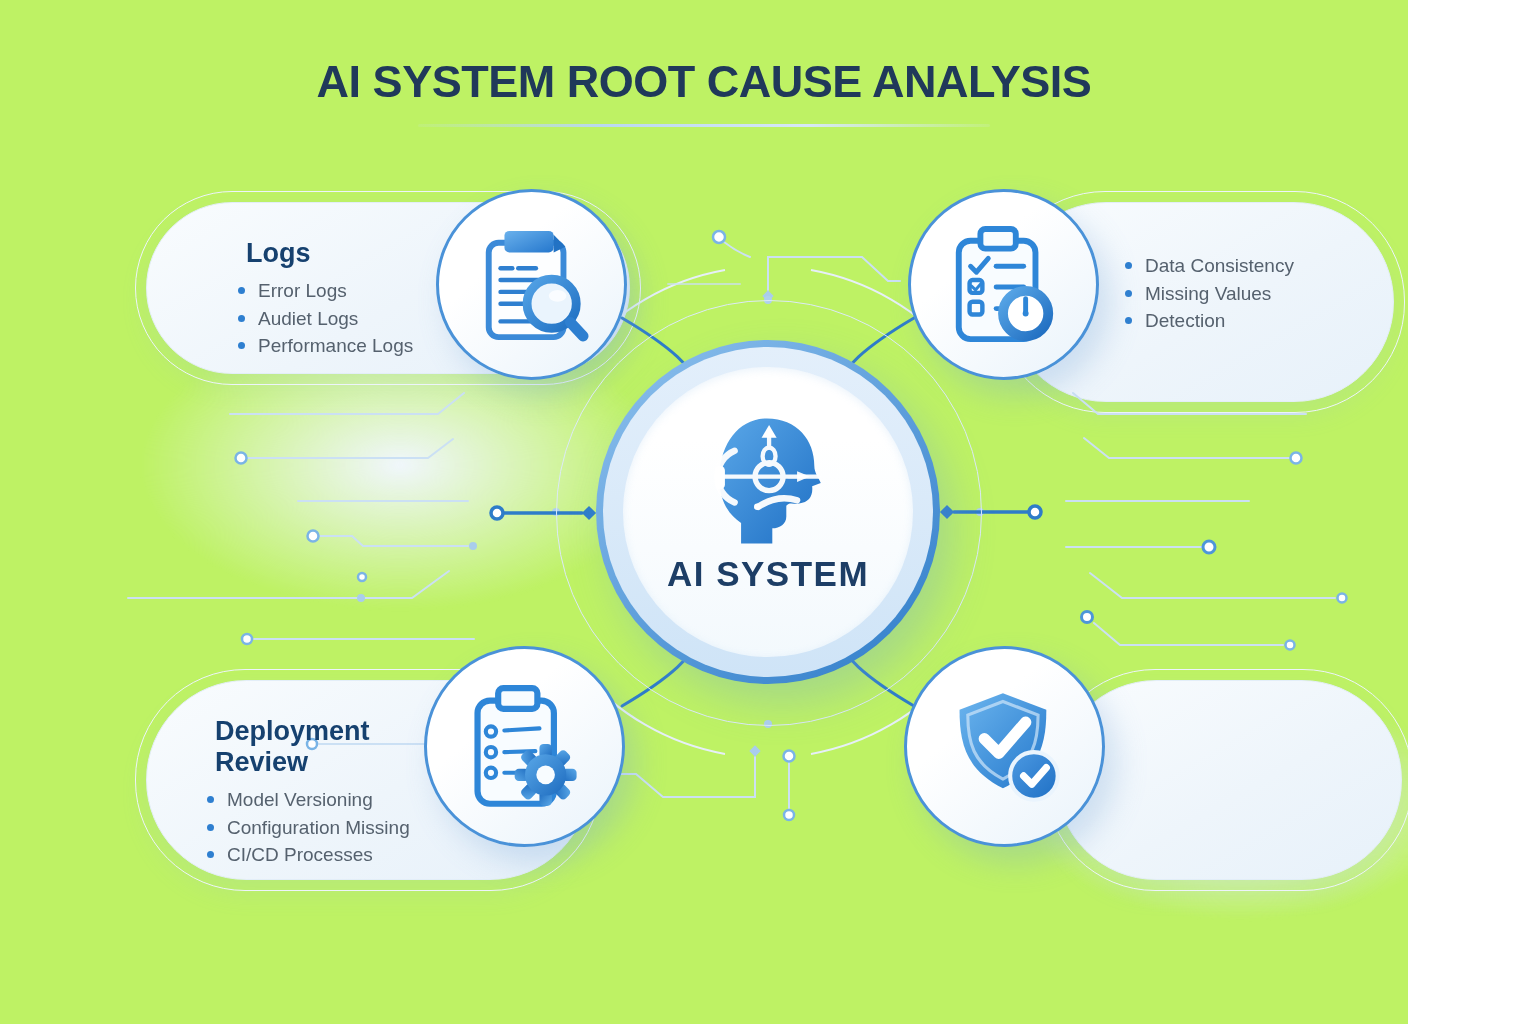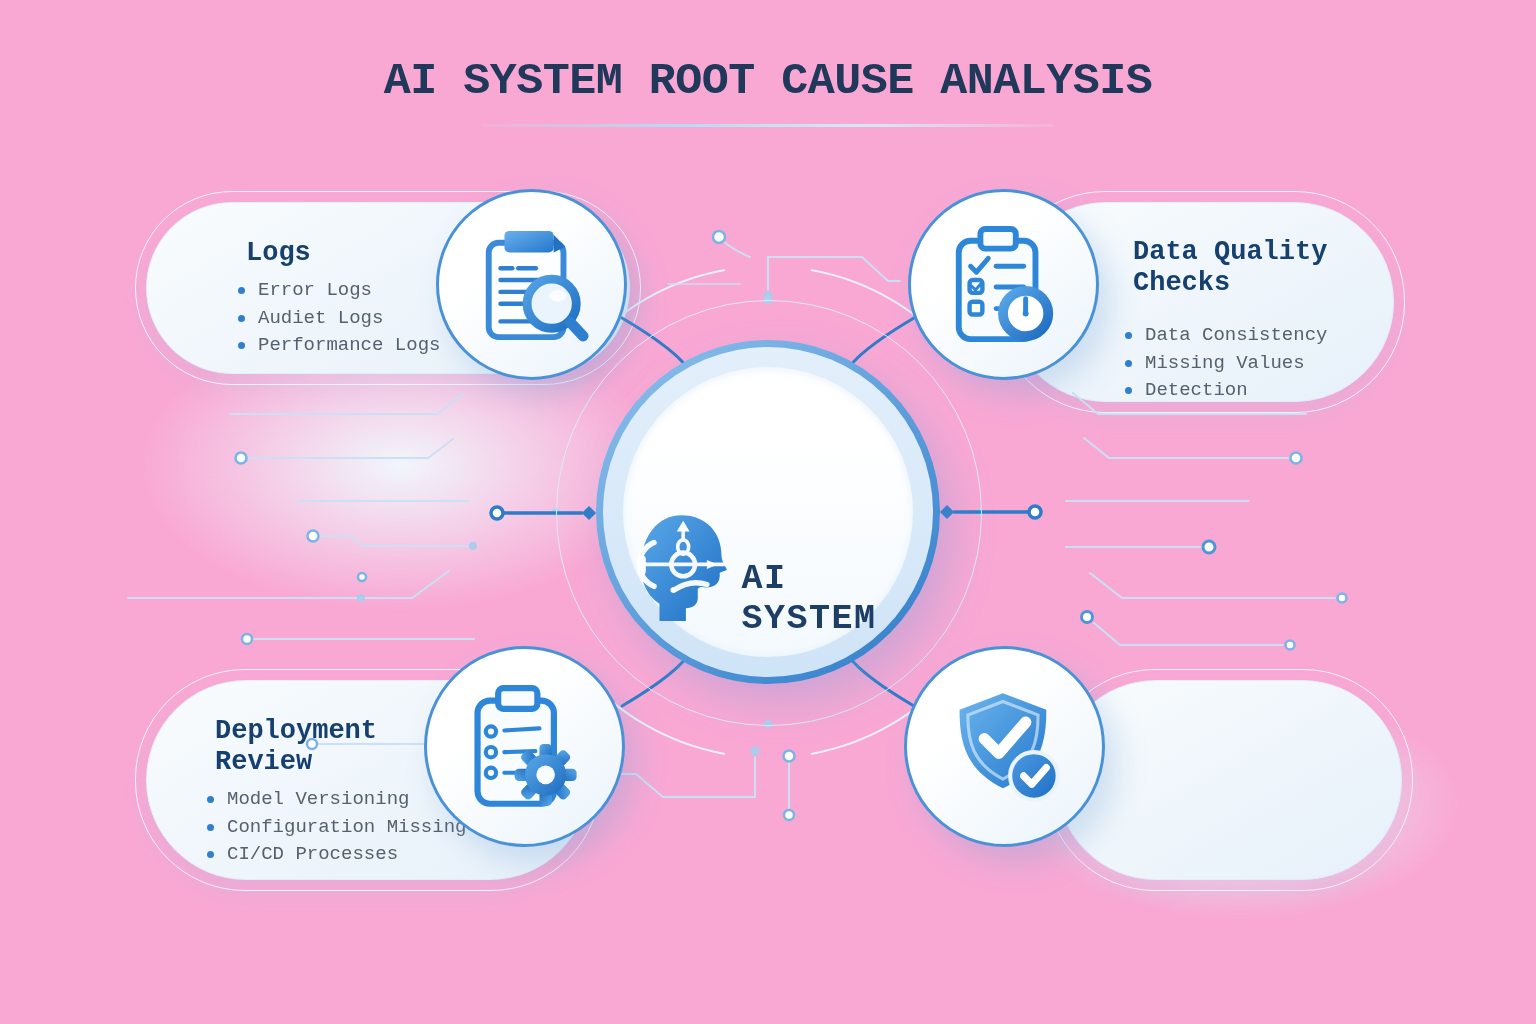--- a/index.html
+++ b/index.html
@@ -1,17 +1,17 @@
 <!DOCTYPE html>
 <html><head>
 <meta charset="utf-8">
 <style>
   html,body{margin:0;padding:0;background:#ffffff;}
-  .canvas{position:relative;width:1536px;height:1024px;overflow:hidden;background:#f9a8d4;
-          font-family:Liberation Mono, monospace;}
+  .canvas{position:relative;width:1408px;height:1024px;overflow:hidden;background:#bef264;
+          font-family:Liberation Sans, sans-serif;}
 
   
   .title{position:absolute;left:0;right:0;top:56px;text-align:center;margin:0;
          font-size:45px;font-weight:800;letter-spacing:-0.5px;color:#20395a;}
   .title-rule{position:absolute;left:50%;top:124px;width:572px;height:3px;transform:translateX(-50%);
          border-radius:3px;
          background:linear-gradient(90deg,rgba(205,228,246,.12),#b9d8f0 32%,#d6e8f7 68%,rgba(214,234,249,.15));}
 
   
   .blob{position:absolute;border-radius:50%;filter:blur(2px);}
@@ -59,21 +59,21 @@
   .faint-ring{position:absolute;left:556px;top:300px;width:424px;height:424px;
               border:1.5px solid #dceaf7;border-radius:50%;}
   .center-ring{position:absolute;left:596px;top:340px;width:344px;height:344px;border-radius:50%;
                background:linear-gradient(140deg,#8fc2ee 0%,#2e7cc9 100%);
                box-shadow:14px 20px 40px rgba(110,160,215,0.30);}
   .center-band{position:absolute;inset:7px;border-radius:50%;
                background:linear-gradient(180deg,#e3effb,#cfe4f7);}
   .center-face{position:absolute;inset:27px;border-radius:50%;
                background:linear-gradient(180deg,#ffffff 25%,#f3f9fd 100%);
                box-shadow:inset 0 2px 8px rgba(160,200,235,.22);
-               display:flex;flex-direction:row;align-items:flex-end;justify-content:center;
+               display:flex;flex-direction:column;align-items:center;justify-content:center;
                padding-bottom:18px;box-sizing:border-box;}
   .center-label{font-size:35px;font-weight:800;letter-spacing:1.5px;color:#1d3e66;margin-top:2px;}
 </style>
 </head>
 <body>
 
 <div class="canvas">
 
   <h1 class="title">AI SYSTEM ROOT CAUSE ANALYSIS</h1>
   <div class="title-rule"></div>
@@ -177,21 +177,20 @@
           <span>Audiet Logs</span>
         </li>
       <li>
           <span class="dot"></span>
           <span>Performance Logs</span>
         </li>
     </ul>
   </div>
 
   <div class="qtext qt-tr">
-    <h2>Data Quality Checks</h2>
     <ul>
       <li>
           <span class="dot"></span>
           <span>Data Consistency</span>
         </li>
       <li>
           <span class="dot"></span>
           <span>Missing Values</span>
         </li>
       <li>

